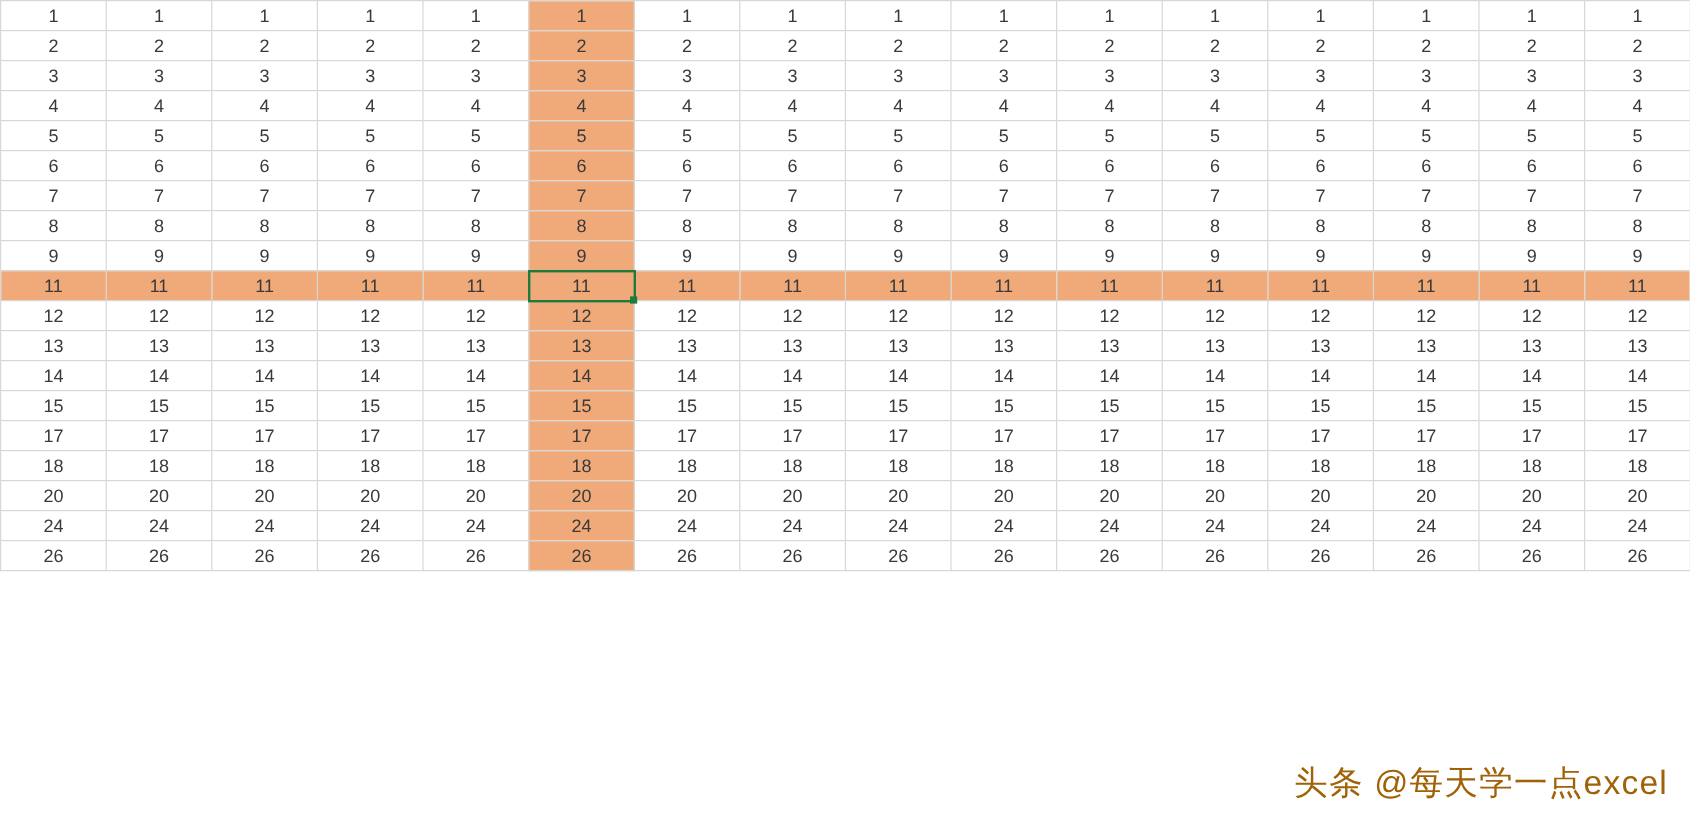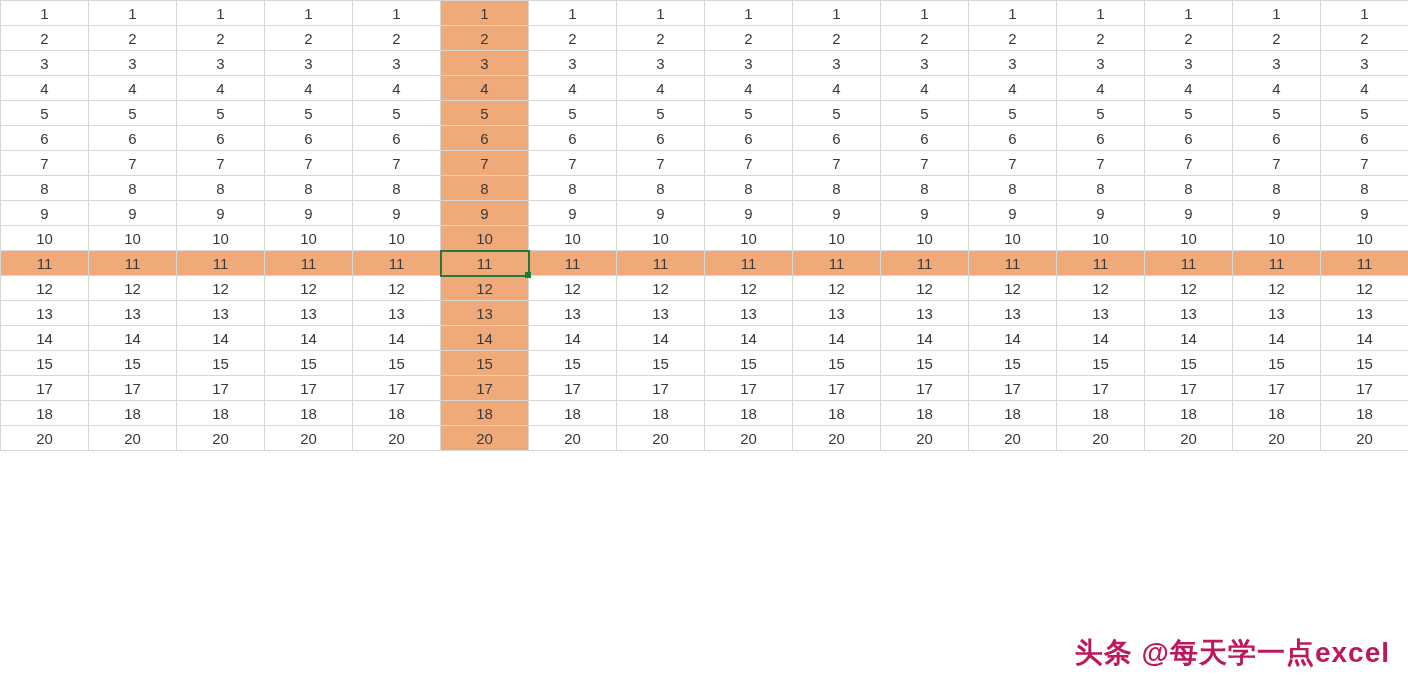--- a/index.html
+++ b/index.html
@@ -27,22 +27,22 @@
     content:"";
     position:absolute;
     right:-3px;bottom:-3px;
     width:6px;height:6px;
     background:#1f7a3d;
   }
   .wm{
     position:absolute;
     right:18px;bottom:18px;
     font-size:28px;
-    font-weight:700;
-    color:#be185d;
+    font-weight:400;
+    color:#a16207;
     font-family:"Microsoft YaHei",Arial,sans-serif;
     letter-spacing:1px;
     pointer-events:none;
   }
 </style>
 </head>
 <body>
 
 <table class="sheet">
   <colgroup id="cg">
@@ -220,38 +220,20 @@
         <td>9</td>
         <td>9</td>
         <td>9</td>
         <td>9</td>
         <td>9</td>
         <td>9</td>
         <td>9</td>
         <td>9</td>
       </tr>
       <tr>
-        <td>10</td>
-        <td>10</td>
-        <td>10</td>
-        <td>10</td>
-        <td>10</td>
-        <td class="colhl">10</td>
-        <td>10</td>
-        <td>10</td>
-        <td>10</td>
-        <td>10</td>
-        <td>10</td>
-        <td>10</td>
-        <td>10</td>
-        <td>10</td>
-        <td>10</td>
-        <td>10</td>
-      </tr>
-      <tr>
         <td class="rowhl">11</td>
         <td class="rowhl">11</td>
         <td class="rowhl">11</td>
         <td class="rowhl">11</td>
         <td class="rowhl">11</td>
         <td class="sel">11</td>
         <td class="rowhl">11</td>
         <td class="rowhl">11</td>
         <td class="rowhl">11</td>
         <td class="rowhl">11</td>
@@ -380,17 +362,53 @@
         <td>20</td>
         <td>20</td>
         <td>20</td>
         <td>20</td>
         <td>20</td>
         <td>20</td>
         <td>20</td>
         <td>20</td>
         <td>20</td>
         <td>20</td>
+      </tr>
+      <tr>
+        <td>24</td>
+        <td>24</td>
+        <td>24</td>
+        <td>24</td>
+        <td>24</td>
+        <td class="colhl">24</td>
+        <td>24</td>
+        <td>24</td>
+        <td>24</td>
+        <td>24</td>
+        <td>24</td>
+        <td>24</td>
+        <td>24</td>
+        <td>24</td>
+        <td>24</td>
+        <td>24</td>
+      </tr>
+      <tr>
+        <td>26</td>
+        <td>26</td>
+        <td>26</td>
+        <td>26</td>
+        <td>26</td>
+        <td class="colhl">26</td>
+        <td>26</td>
+        <td>26</td>
+        <td>26</td>
+        <td>26</td>
+        <td>26</td>
+        <td>26</td>
+        <td>26</td>
+        <td>26</td>
+        <td>26</td>
+        <td>26</td>
       </tr>
     </tbody>
 </table>
 
 <div class="wm">头条 @每天学一点excel</div>
 
 </body></html>

